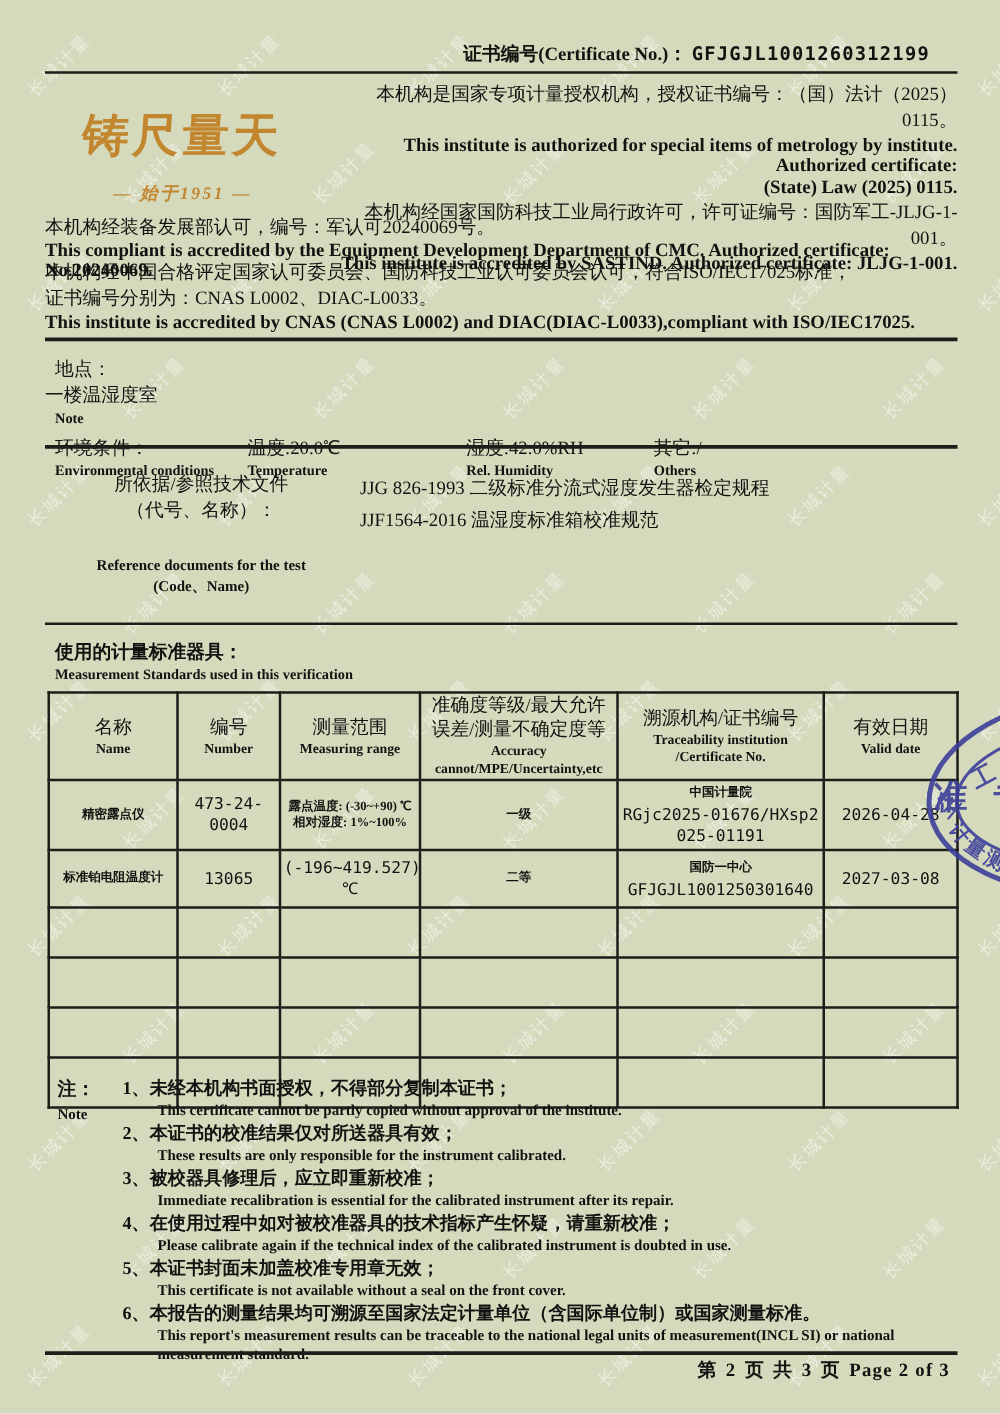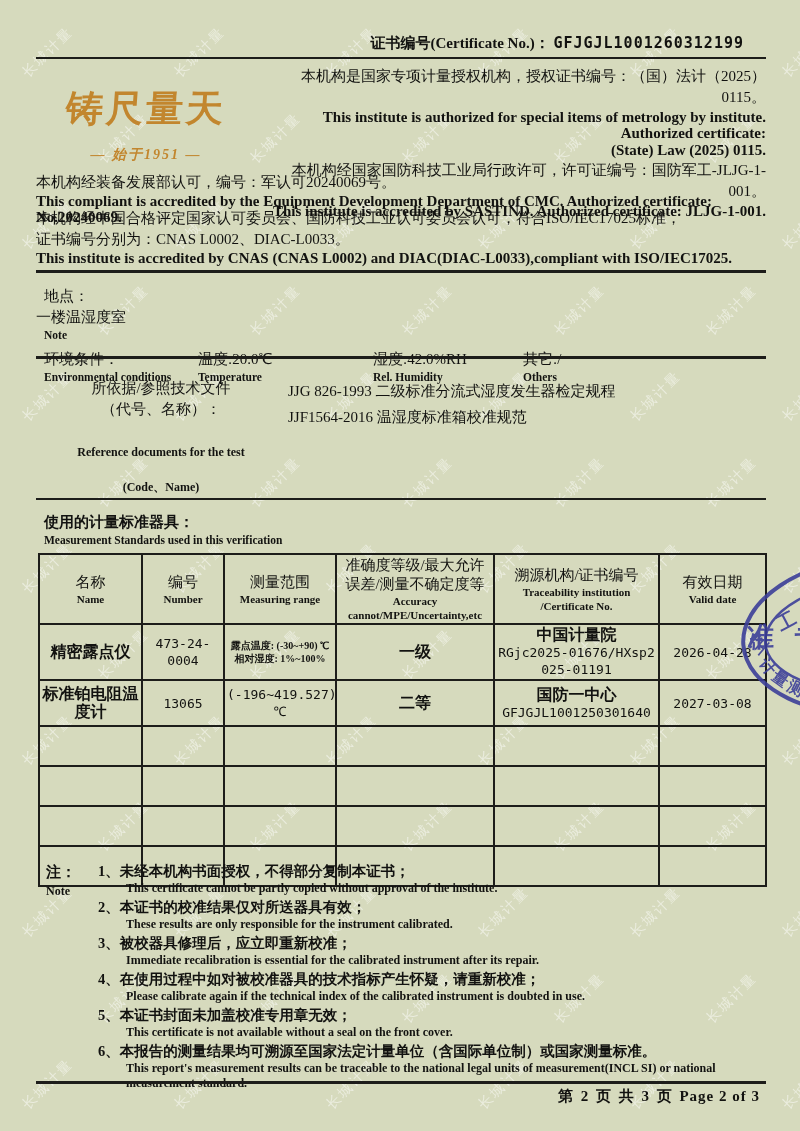--- a/index.html
+++ b/index.html
@@ -59,21 +59,21 @@
   .ref-en { margin-top:24px; font-size:12px; font-weight:bold; line-height:17px; }
 
   
   .std-title { top:512px; }
   .std-title .cn { font-weight:700; }
   .std-table { top:553px; border-collapse:collapse; width:727px; table-layout:fixed; }
   .std-table th, .std-table td { border:2px solid #1d1d1a; text-align:center; vertical-align:middle; padding:1px 2px; overflow:hidden; }
   .std-table th { font-weight:normal; }
   .th-cn { font-size:15px; line-height:19px; }
   .th-en { font-size:11px; font-weight:bold; line-height:14px; }
-  .td-cn { font-size:16px; font-weight:600; line-height:18px; }
+  .td-cn { font-size:10px; font-weight:600; line-height:18px; }
   .td-num { font-family:"DejaVu Sans Mono", monospace; font-size:13px; line-height:17px; }
   .td-small { font-size:10px; font-weight:bold; line-height:13px; }
   .hdr-row { height:50px; }
   .data-row { height:46px; }
   .empty-row { height:40px; }
 
   
   .notes { top:862px; display:flex; }
   .note-label { width:62px; flex:0 0 62px; padding-left:10px; }
   .note-label .cn { font-weight:600; }
@@ -164,21 +164,21 @@
       </div>
     </div>
 
     <div class="abs rule rule3"></div>
 
     <div class="abs reference">
       <div class="ref-left">
         <div class="cn">所依据/参照技术文件</div>
         <div class="cn">（代号、名称）：</div>
         <div class="ref-en">Reference documents for the test</div>
-        <div class="ref-en" style="margin-top:18px">(Code、Name)</div>
+        <div class="ref-en" style="margin-top:0">(Code、Name)</div>
       </div>
       <div class="ref-docs">
         <div class="cn">JJG 826-1993  二级标准分流式湿度发生器检定规程</div>
         <div class="cn">JJF1564-2016  温湿度标准箱校准规范</div>
       </div>
     </div>
 
     <div class="abs rule rule4"></div>
 
     <div class="abs std-title" style="padding-left:8px">

